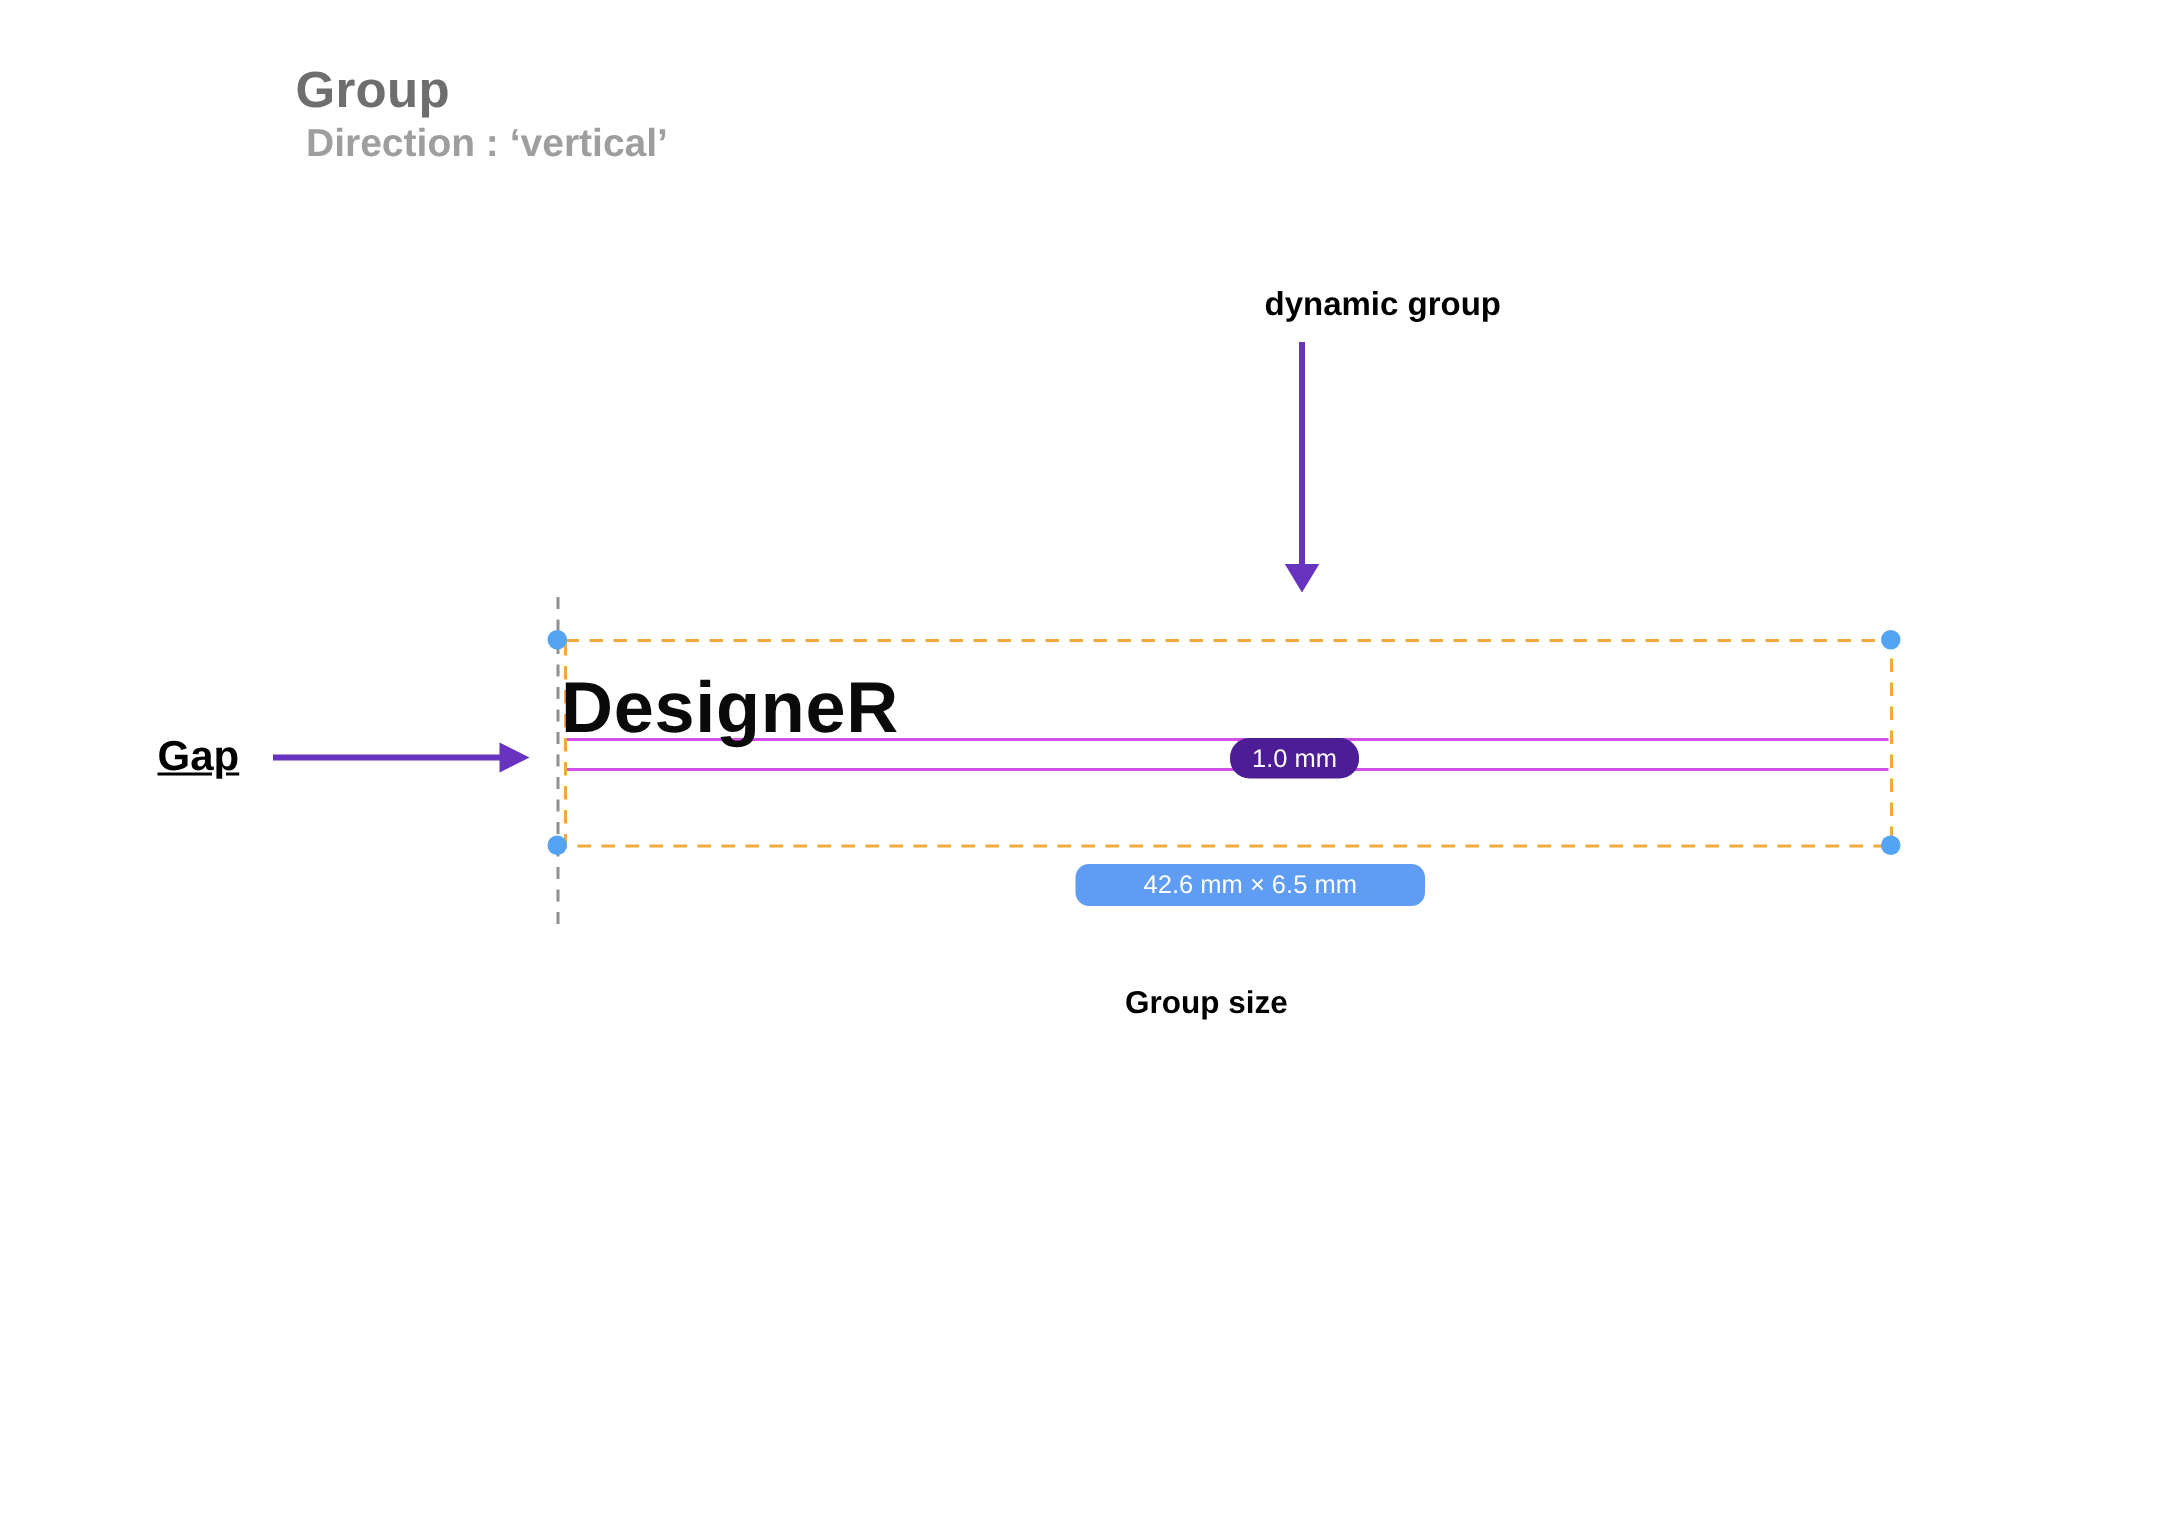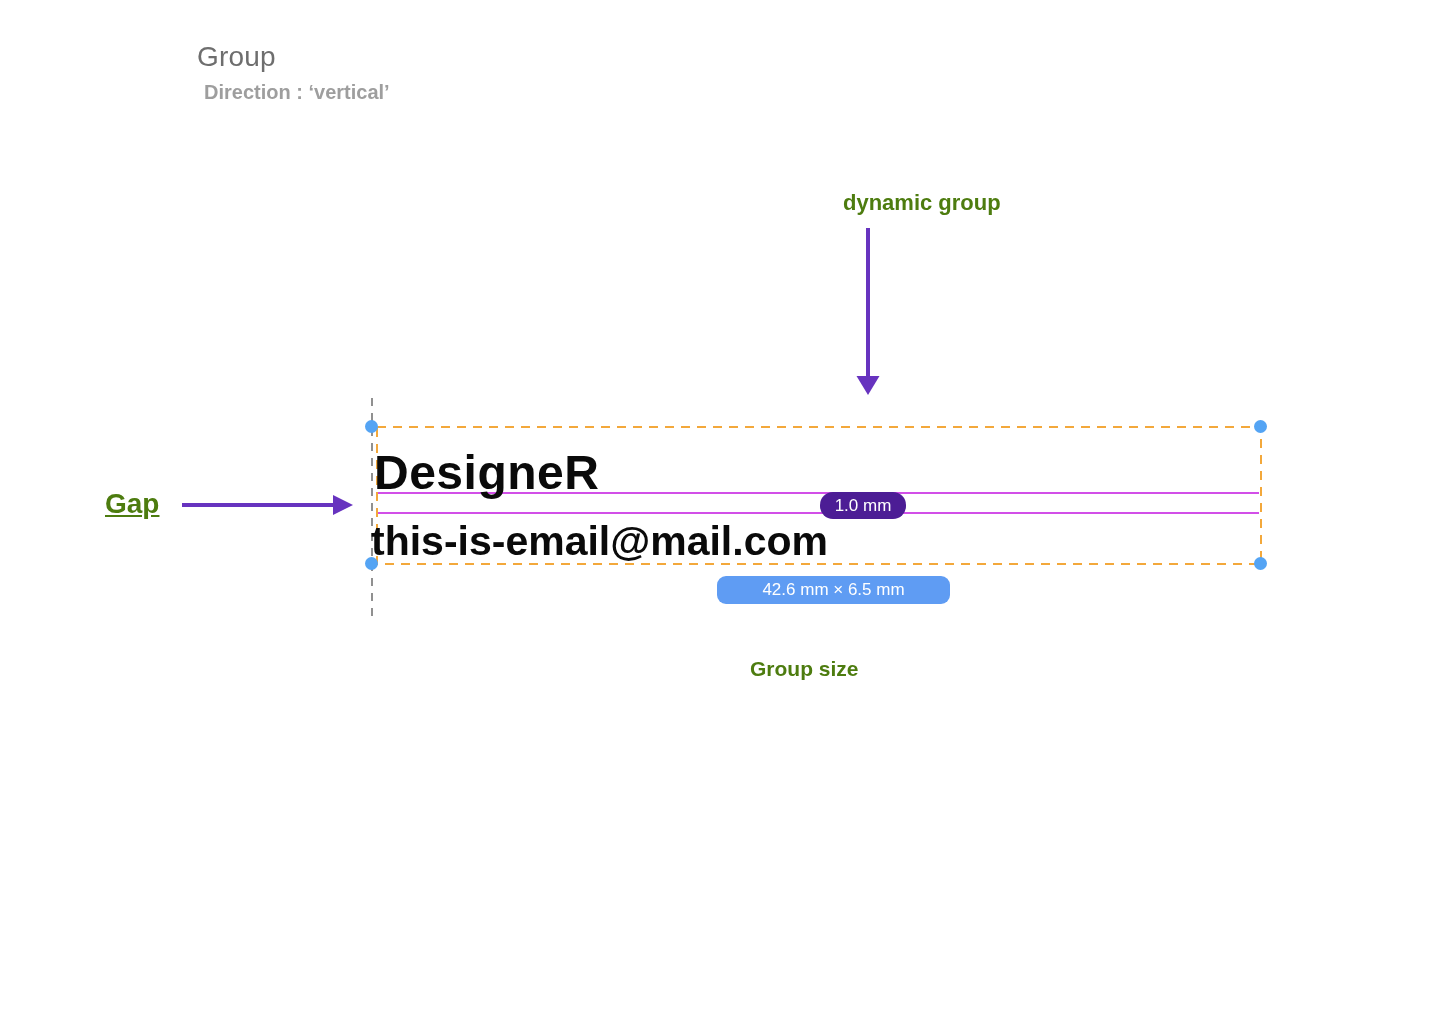--- a/index.html
+++ b/index.html
@@ -8,31 +8,31 @@
     width: 1440px;
     height: 1024px;
     background: #ffffff;
     overflow: hidden;
     font-family: "Liberation Sans", sans-serif;
   }
   .abs { position: absolute; }
 
   .page-title {
     left: 197px; top: 42px;
-    font-size: 28px; font-weight: 400; color: #6E6E6E;
+    font-size: 34px; font-weight: 700; color: #6E6E6E;
     line-height: 1.1; letter-spacing: 0.2px;
   }
   .page-subtitle {
     left: 204px; top: 81px;
-    font-size: 20px; font-weight: 700; color: #9E9E9E;
+    font-size: 26px; font-weight: 700; color: #9E9E9E;
     line-height: 1.1;
   }
 
   .ann-label {
-    color: #4d7c0f; font-weight: 700; line-height: 1.1;
+    color: #000000; font-weight: 700; line-height: 1.1;
   }
   .dynamic-group-label { left: 843px; top: 191px; font-size: 22px; }
   .gap-label          { left: 105px; top: 489px; font-size: 28px; text-decoration: underline; }
   .group-size-label   { left: 750px; top: 657px; font-size: 21px; }
 
   .svg-layer { left: 0; top: 0; width: 1440px; height: 1024px; }
 
   .handle {
     width: 13px; height: 13px; border-radius: 50%;
     background: #54A4F4;
@@ -93,21 +93,20 @@
       <polygon points="856.5,376 879.5,376 868,395" fill="#6733BF"></polygon>
     </g>
 
     <g>
       <line x1="182" y1="505" x2="334" y2="505" stroke="#6733BF" stroke-width="4"></line>
       <polygon points="333,495 333,515 353,505" fill="#6733BF"></polygon>
     </g>
   </svg>
 
   <div class="abs designer-text">DesigneR</div>
-  <div class="abs email-text">this-is-email@mail.com</div>
 
   <div class="abs badge gap-badge">
     <span>1.0 mm</span>
   </div>
   <div class="abs badge size-badge">
     <span>42.6 mm × 6.5 mm</span>
   </div>
 
   <div class="abs handle handle-tl"></div>
   <div class="abs handle handle-tr"></div>

